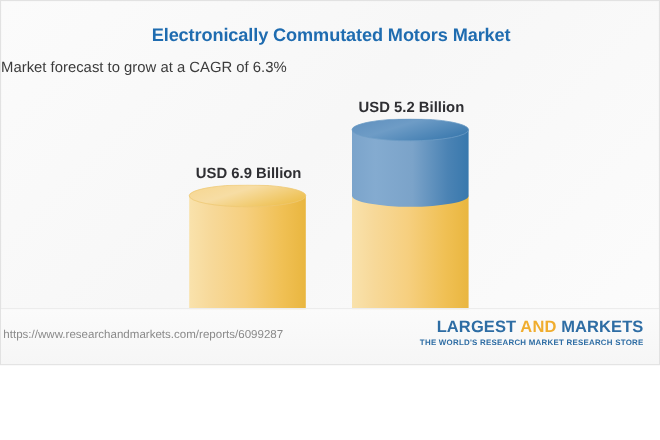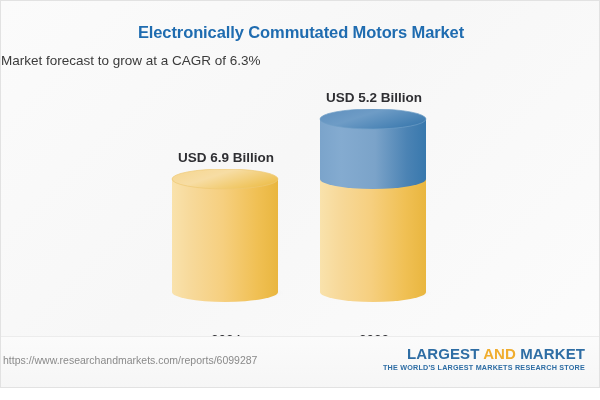--- a/index.html
+++ b/index.html
@@ -11,21 +11,21 @@
     height: 400px;
     background: #ffffff;
     font-family: "Liberation Sans", sans-serif;
     overflow: hidden;
   }
 
   .card {
     position: relative;
     box-sizing: border-box;
     width: 600px;
-    height: 388px;
+    height: 332px;
     background: linear-gradient(135deg, #fbfbfb 0%, #f7f7f7 45%, #fcfcfc 100%);
     border: 1px solid #e2e2e2;
     overflow: hidden;
   }
 
   
   .chart-title {
     position: absolute;
     top: 22px;
     left: 0;
@@ -213,18 +213,18 @@
       </div>
     </div>
 
     <div class="cat-label c0">2024</div>
     <div class="cat-label c1">2022</div>
   </div>
 
   <div class="footer">
     <div class="footer-url">https://www.researchandmarkets.com/reports/6099287</div>
     <div class="logo">
-      <div class="logo-main"><span>LARGEST </span><span class="logo-and">AND </span><span>MARKET</span></div>
-      <div class="logo-tag">THE WORLD'S LARGEST MARKETS RESEARCH STORE</div>
+      <div class="logo-main"><span>LARGEST </span><span class="logo-and">AND </span><span>MARKETS</span></div>
+      <div class="logo-tag">THE WORLD'S RESEARCH MARKET RESEARCH STORE</div>
     </div>
   </div>
 
 </div>
 
 </body></html>

